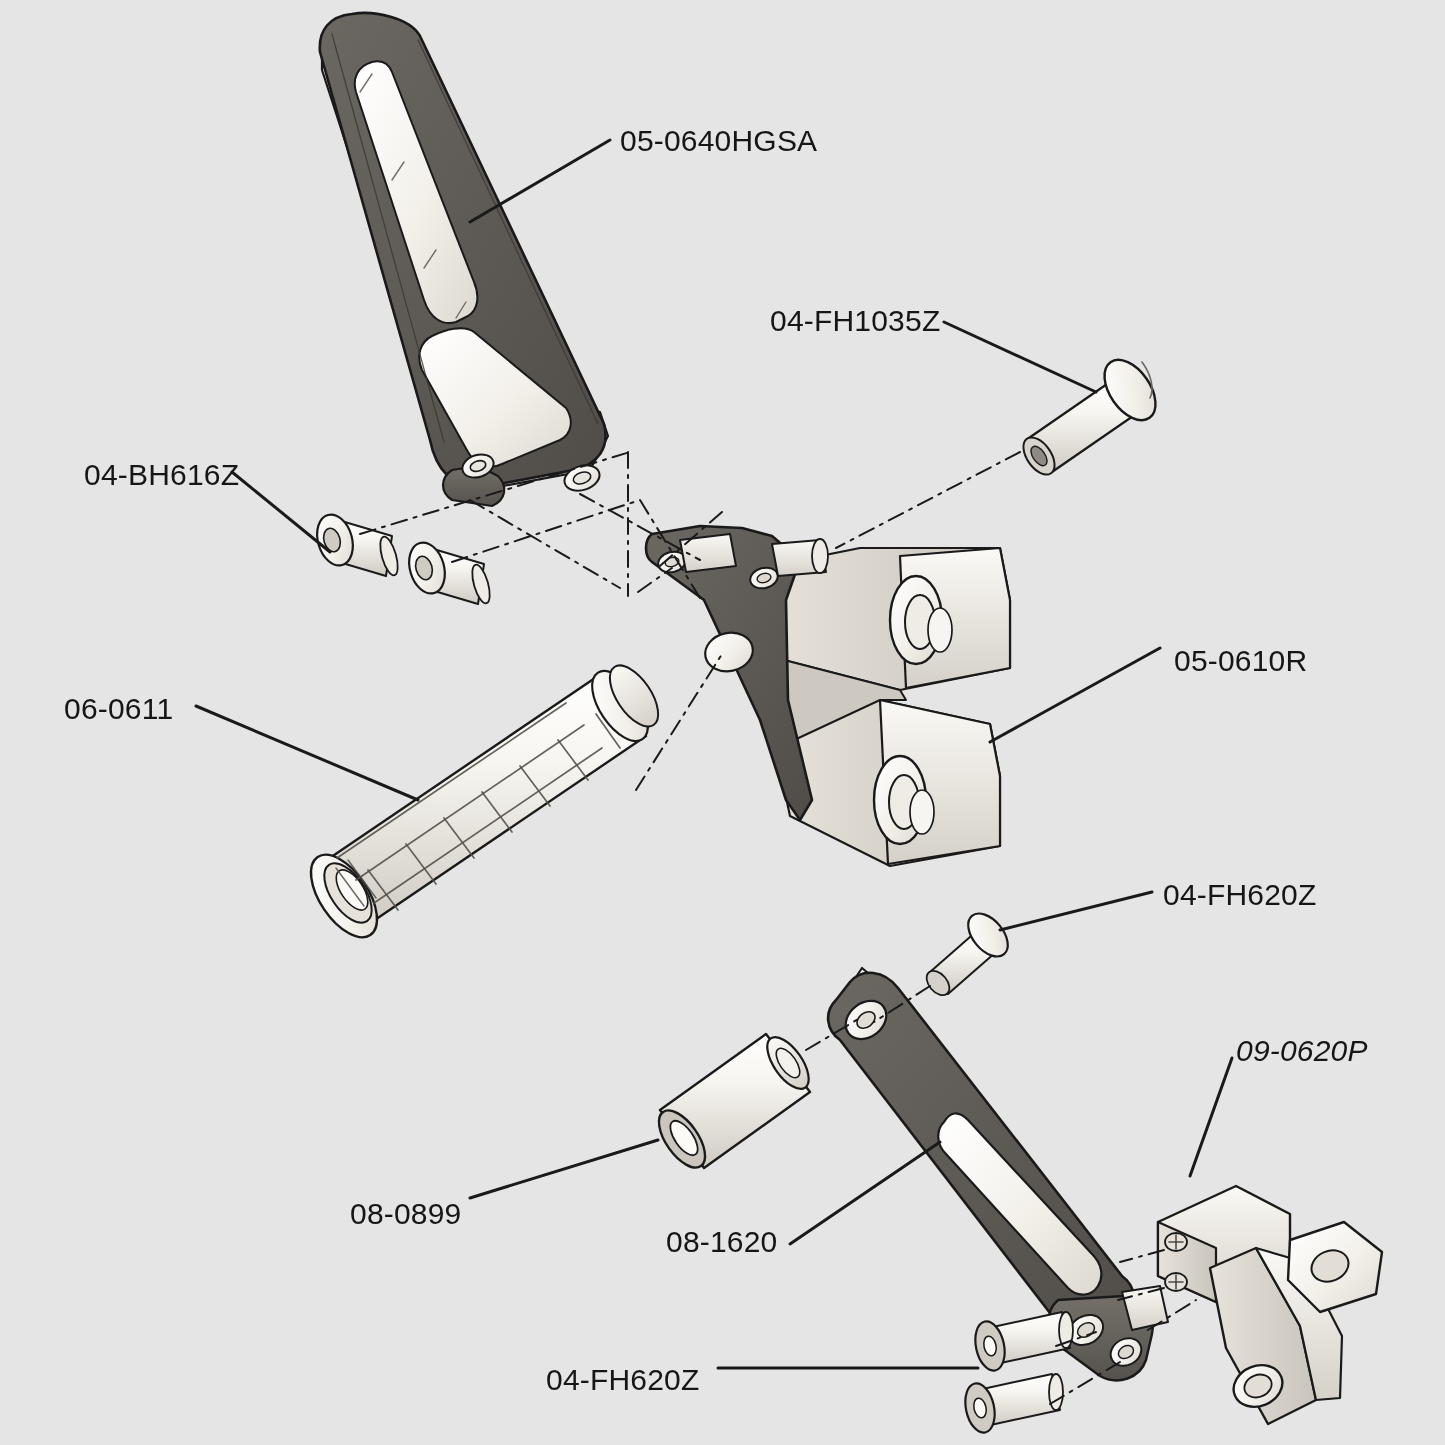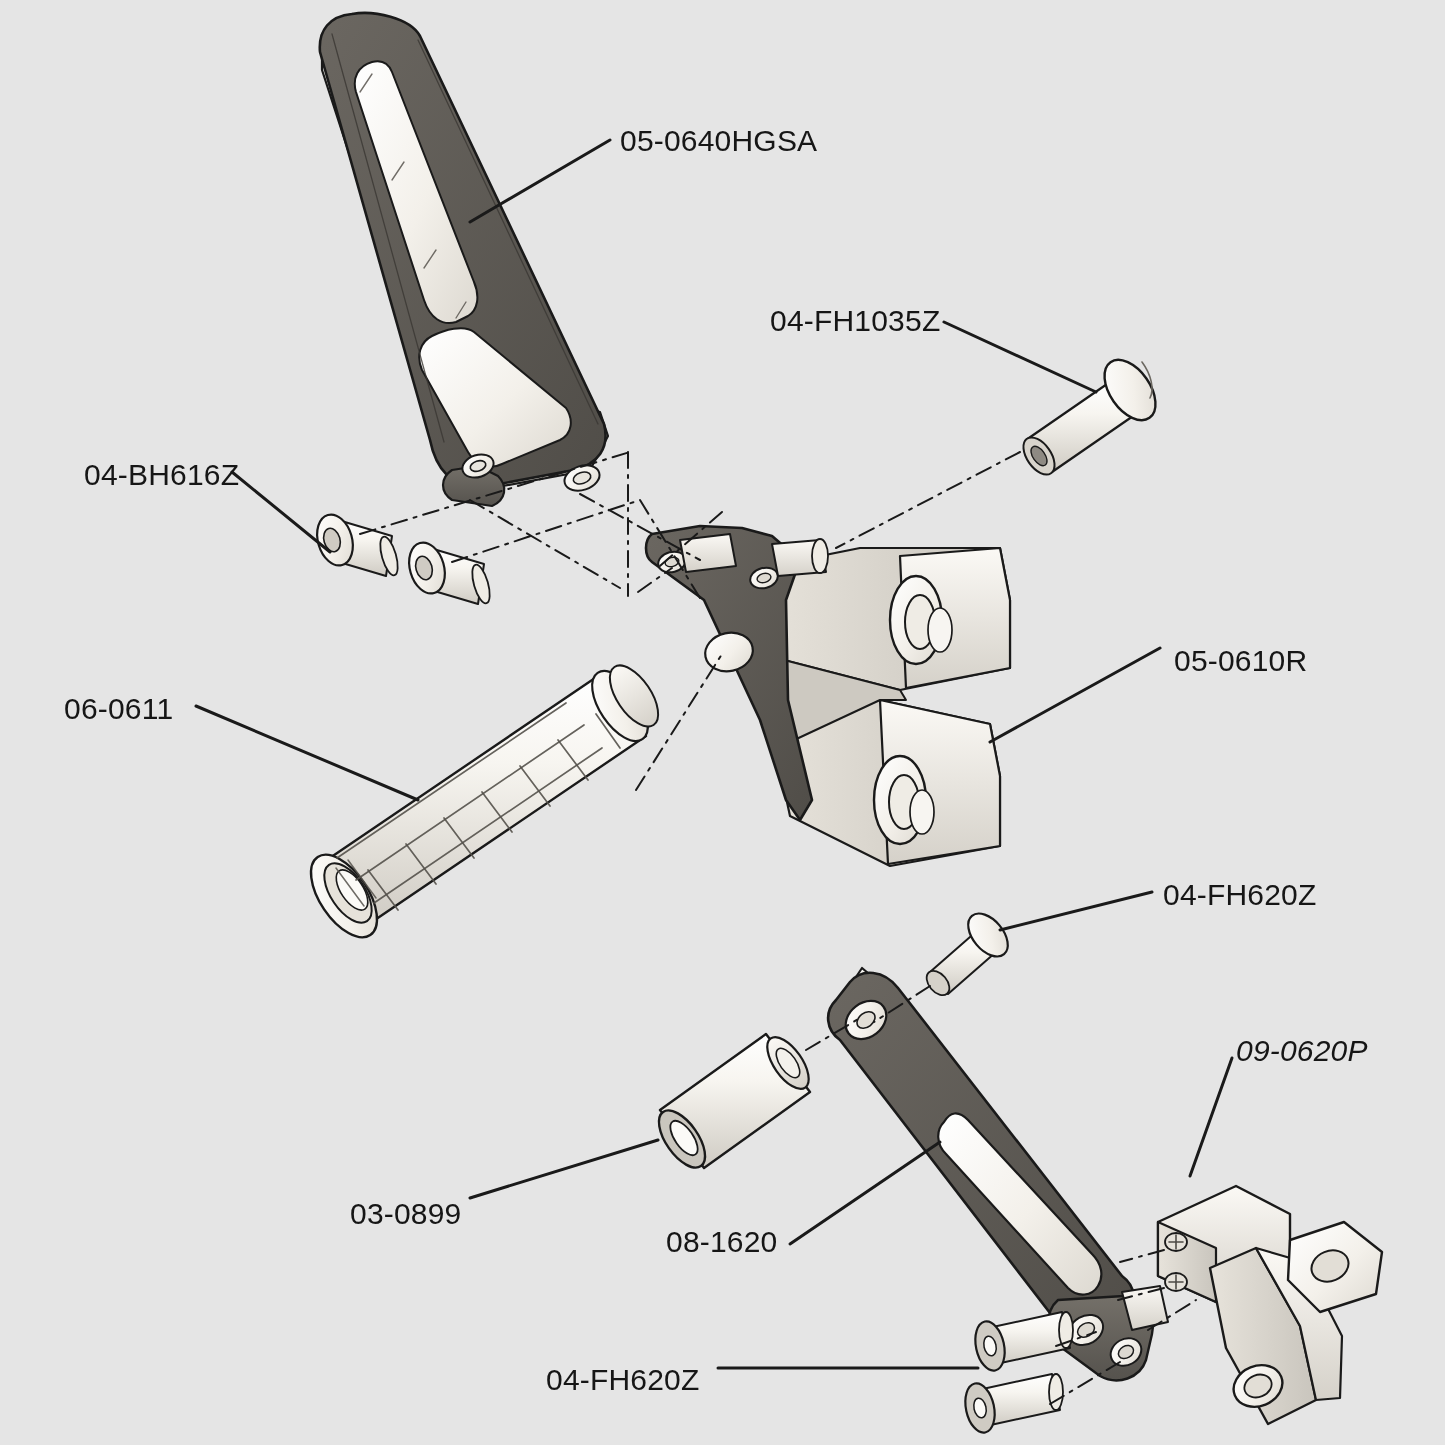--- a/index.html
+++ b/index.html
@@ -300,19 +300,19 @@
   <div class="lbl" style="left:84px; top:458px;">04-BH616Z</div>
 
   <div class="lbl" style="left:64px; top:692px;">06-0611</div>
 
   <div class="lbl" style="left:1174px; top:624px;margin-top:20px;">05-0610R</div>
 
   <div class="lbl" style="left:1163px; top:878px;">04-FH620Z</div>
 
   <div class="lbl" style="left:1236px; top:1034px;font-style:italic;">09-0620P</div>
 
-  <div class="lbl" style="left:350px; top:1197px;">03-0899</div>
+  <div class="lbl" style="left:350px; top:1197px;">08-0899</div>
 
   <div class="lbl" style="left:666px; top:1225px;">08-1620</div>
 
   <div class="lbl" style="left:546px; top:1363px;">04-FH620Z</div>
 
 </div>
 
 </body></html>

